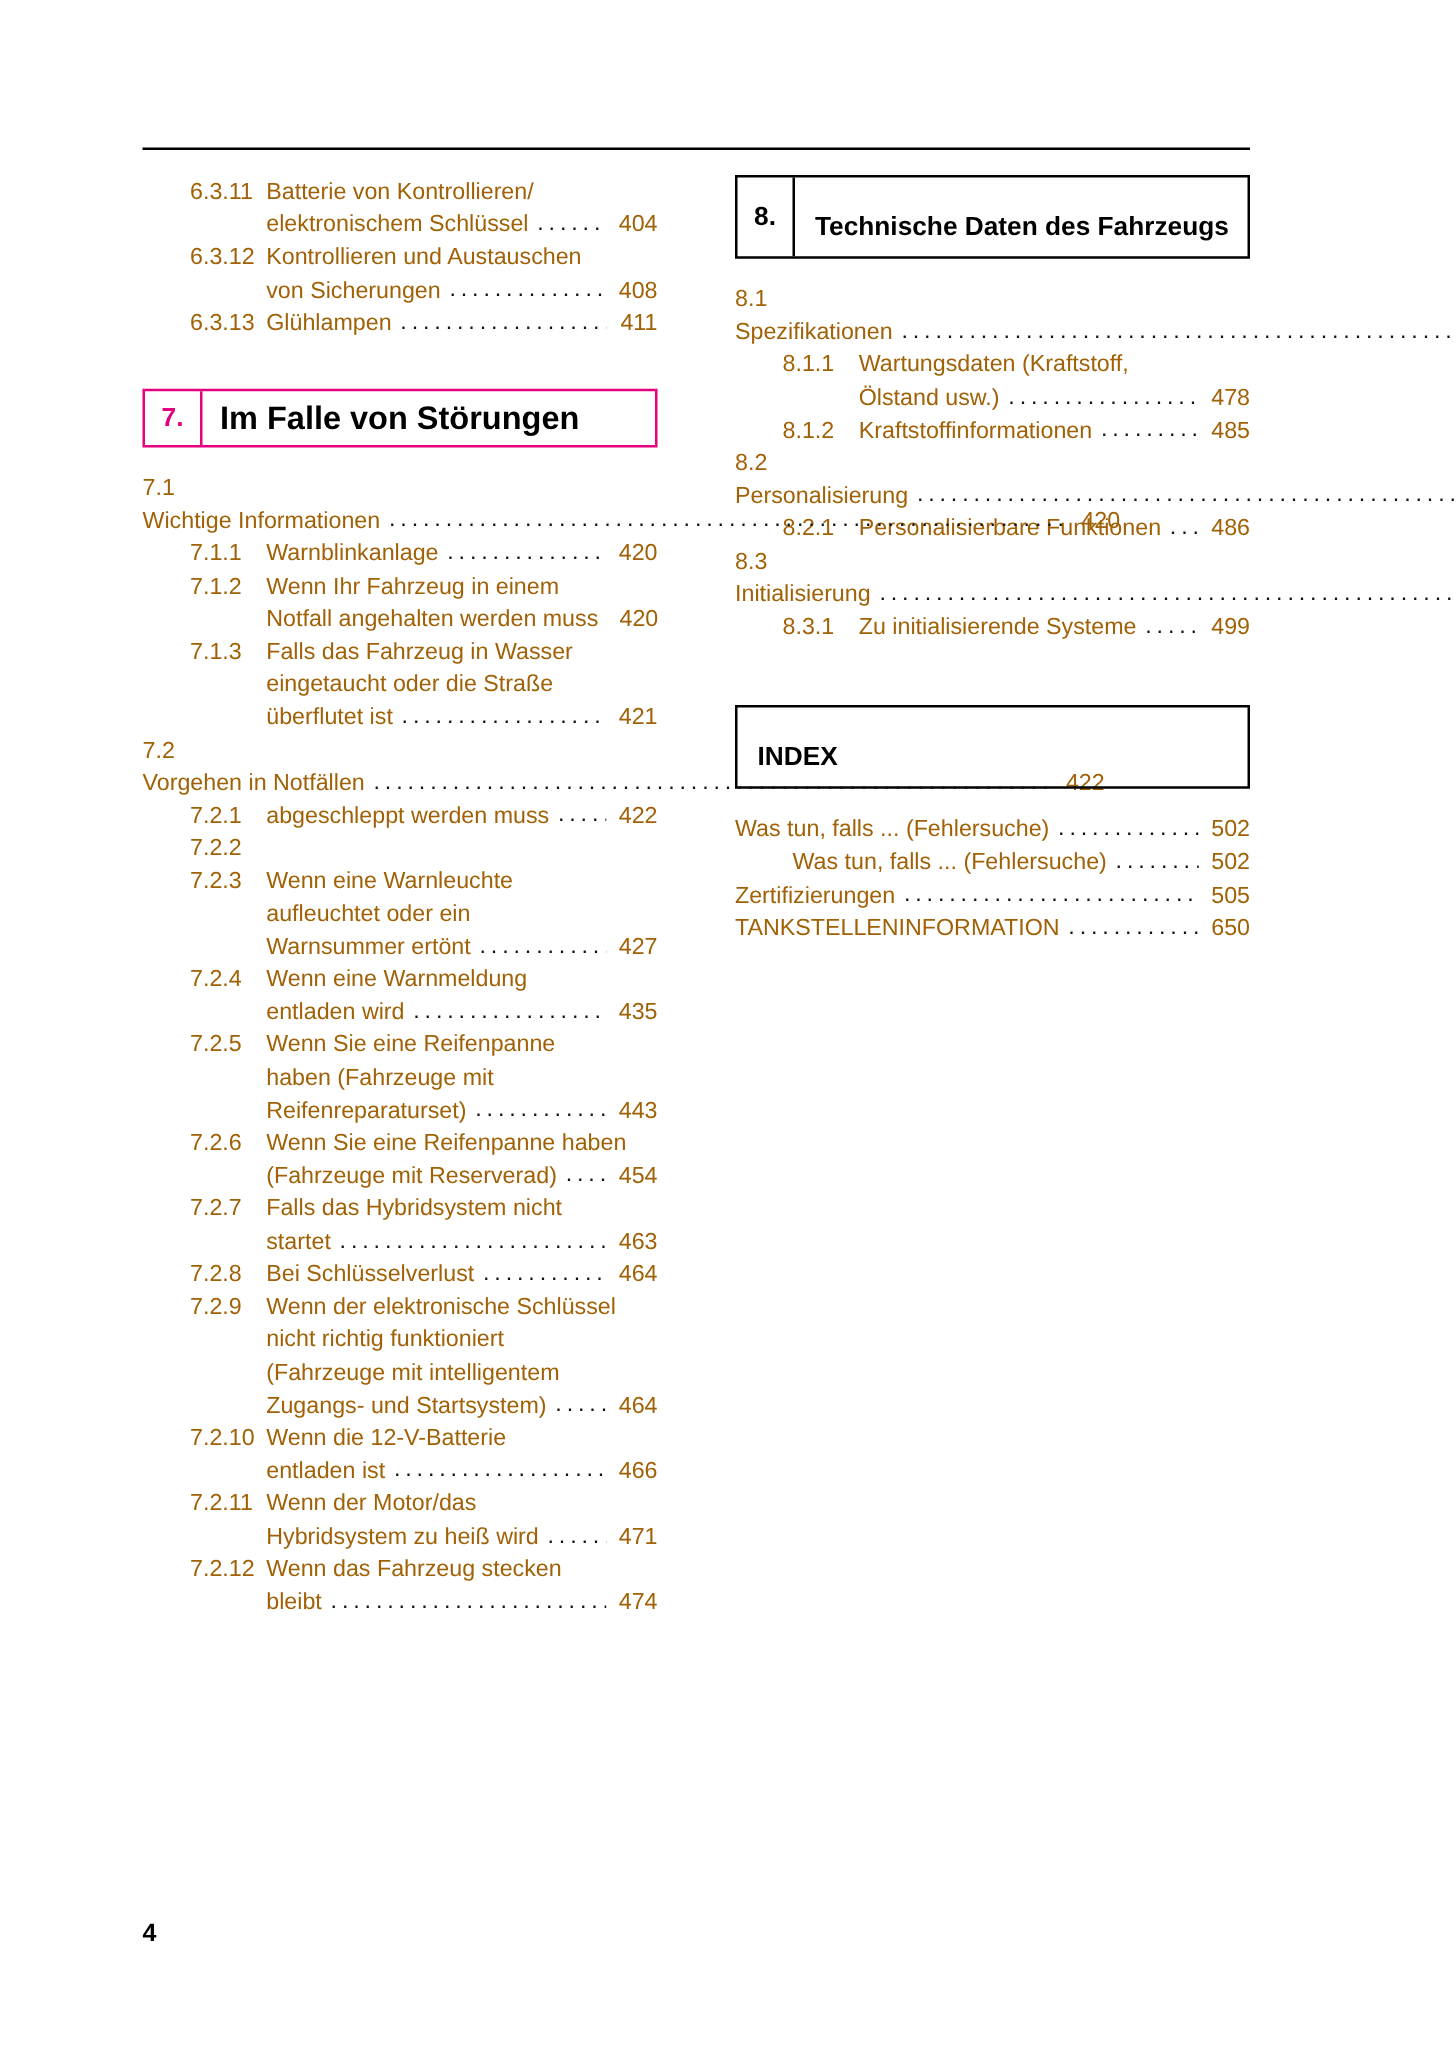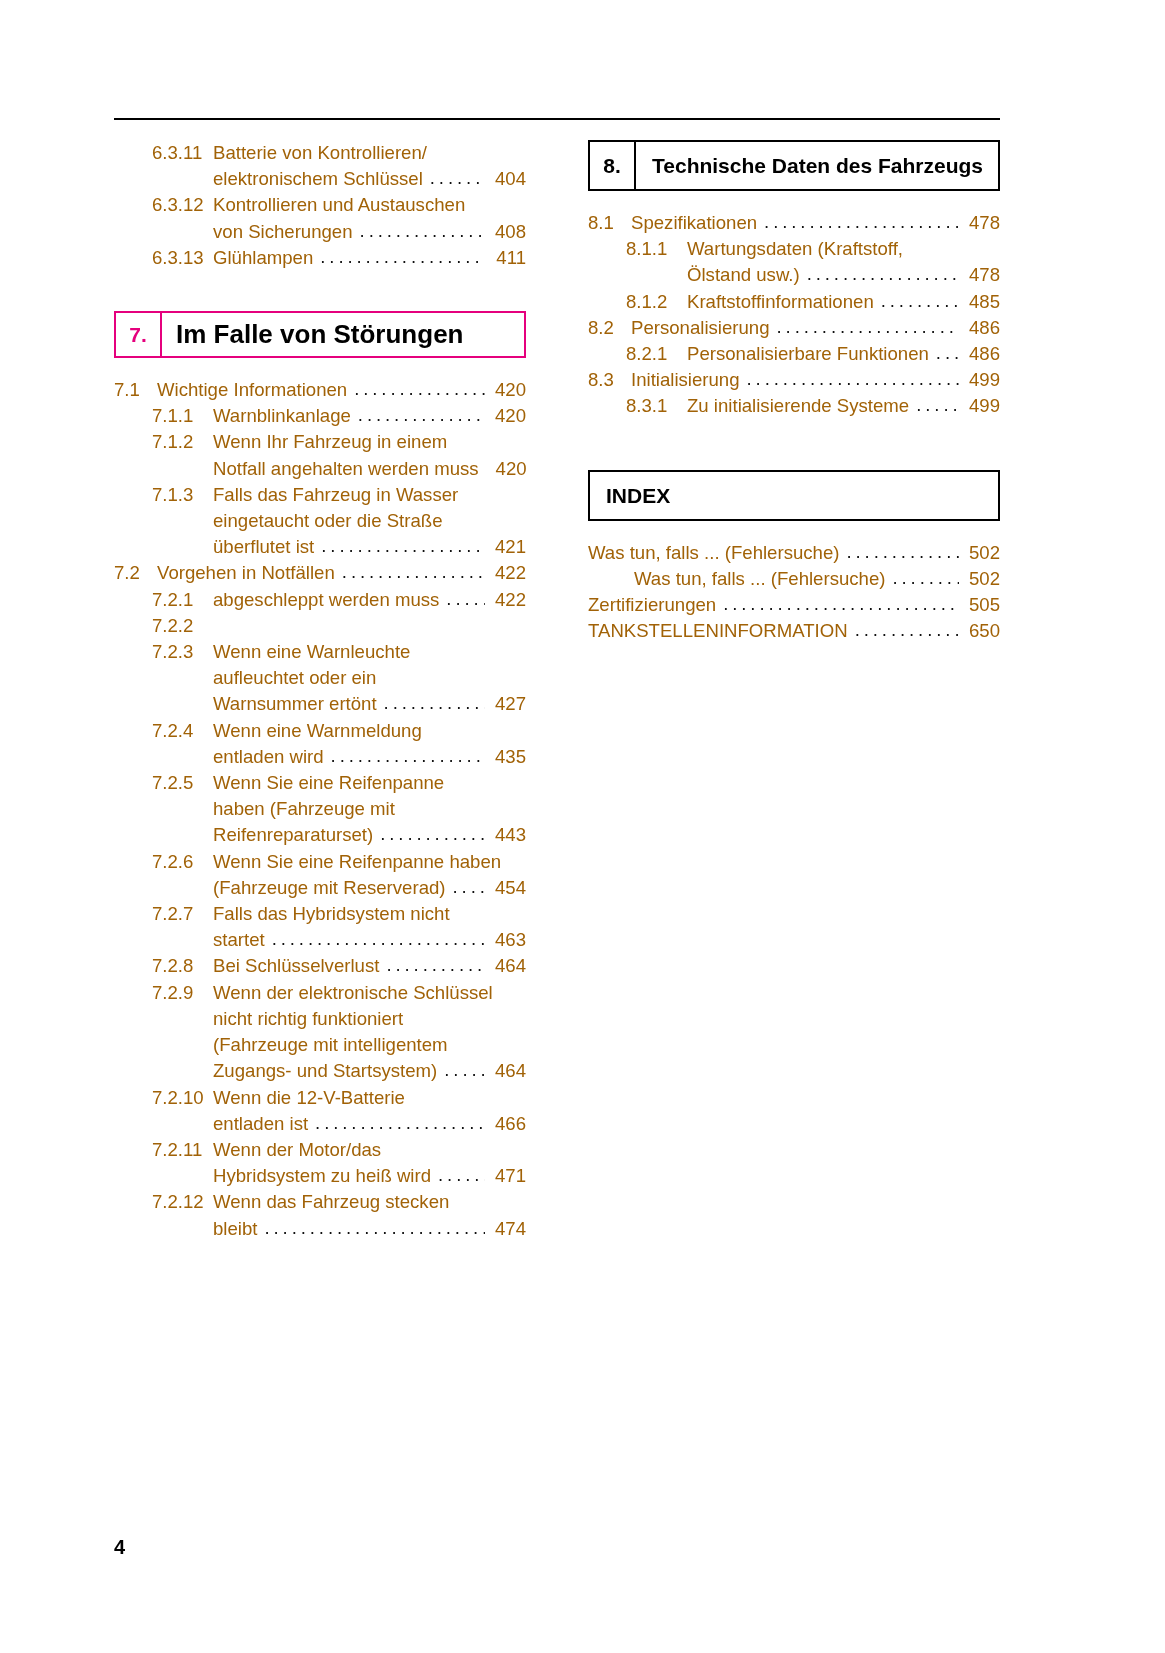--- a/index.html
+++ b/index.html
@@ -40,21 +40,21 @@
   }
   
   .toc-row {
     display: flex;
     align-items: flex-start;
     font-size: 18.6px;
     line-height: 26.2px;
     color: #a16207;
     margin: 0;
   }
-  .toc-row.lvl1 { padding-left: 0px; }
+  .toc-row.lvl1 { padding-left: 0px; flex-direction: column; }
   .toc-row.lvl2 { padding-left: 38px; }
   .toc-row.idx1 { padding-left: 0px; }
   .toc-row.idx2 { padding-left: 46px; }
 
   .num {
     flex: 0 0 auto;
     white-space: nowrap;
     padding-right: 9px;
   }
   .num.w1 { min-width: 34px; }
@@ -130,20 +130,21 @@
     line-height: 25px;
     padding: 9px 10px 9px 14px;
     box-sizing: border-box;
   }
   .chapbox.plain {
     border: 2px solid #000000;
   }
   .chapbox.plain .ctitle {
     font-size: 21px;
     padding: 11px 10px 11px 16px;
+    margin-top: 16px;
   }
   .spacer-before-chap { height: 40px; }
   .spacer-after-chap { height: 19px; }
   .spacer-index-before { height: 50px; }
   .spacer-index-after { height: 19px; }
 
   .folio {
     position: absolute;
     left: 114px;
     top: 1536px;

